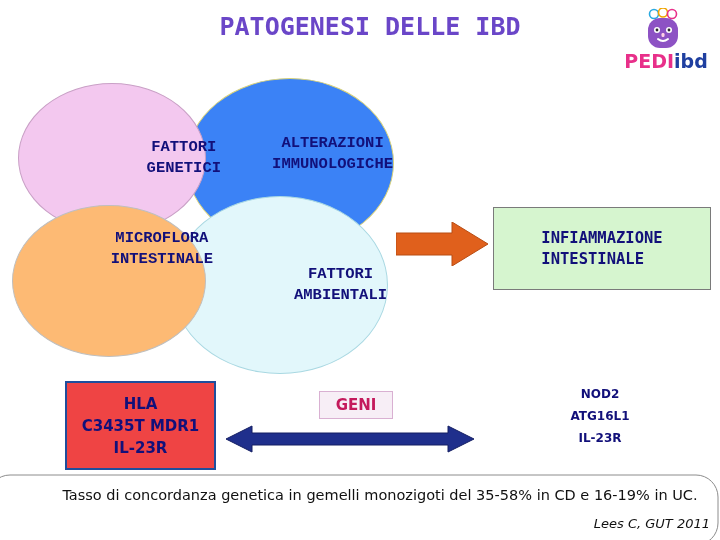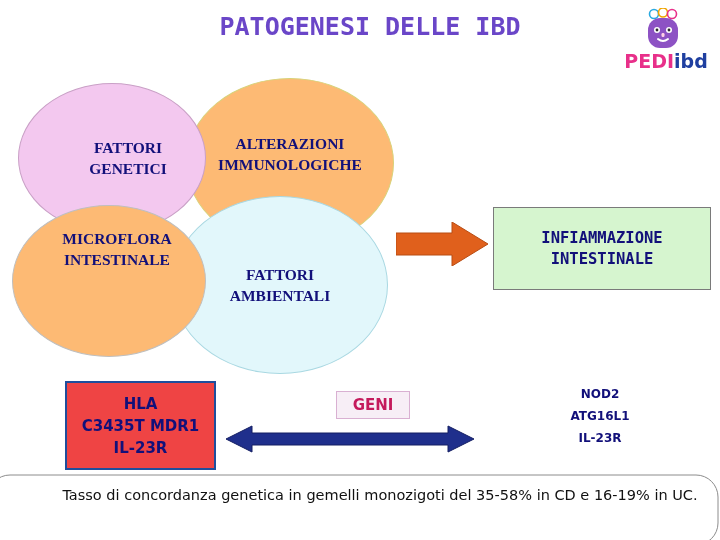--- a/index.html
+++ b/index.html
@@ -63,23 +63,23 @@
   }
   .logo-pedi { color: #e8308a; }
   .logo-ibd  { color: #1f3fa0; }
 
   
   .ellipse {
     position: absolute;
     border-radius: 50%;
     display: flex;
     align-items: center;
-    justify-content: center;
-    text-align: center;
-    font-family: Liberation Serif, serif;
+    justify-content: flex-end;
+    text-align: center;
+    font-family: Liberation Mono, monospace;
     font-size: 15.5px;
     font-weight: bold;
     color: #12107a;
     line-height: 21px;
     white-space: pre-line;
   }
   .ell-genetici {
     left: 18px;
     top: 83px;
     width: 186px;
@@ -88,21 +88,21 @@
     border: 1px solid #c9a0c6;
     z-index: 2;
   }
   .ell-genetici > span { transform: translate(16px, 0px); }
 
   .ell-immuno {
     left: 186px;
     top: 78px;
     width: 206px;
     height: 168px;
-    background: #fdba74;
+    background: #3b82f6;
     border: 1px solid #d8d27a;
     z-index: 1;
   }
   .ell-immuno > span { transform: translate(0px, -9px); }
 
   .ell-microflora {
     left: 12px;
     top: 205px;
     width: 192px;
     height: 150px;
@@ -128,21 +128,20 @@
     position: absolute;
     left: 493px;
     top: 207px;
     width: 216px;
     height: 81px;
     background: #d6f5cf;
     border: 1px solid #7a7a7a;
     display: flex;
     align-items: center;
     justify-content: center;
-    text-align: center;
     font-family: "DejaVu Sans Mono", monospace;
     font-size: 15.5px;
     font-weight: bold;
     color: #12107a;
     line-height: 21px;
     white-space: pre-line;
   }
 
   
   .orange-arrow {
@@ -183,21 +182,20 @@
     height: 26px;
     background: #f7eef6;
     border: 1px solid #d9b0d2;
     display: flex;
     align-items: center;
     justify-content: center;
     font-family: "DejaVu Sans", sans-serif;
     font-size: 15px;
     font-weight: bold;
     color: #c41a5c;
-    margin-left: 17px;
   }
 
   
   .dbl-arrow {
     position: absolute;
     left: 226px;
     top: 424px;
     width: 248px;
     height: 30px;
   }
@@ -318,14 +316,15 @@
 
   <div class="nod2-text">NOD2
 ATG16L1
 IL-23R</div>
 
   <svg class="bottom-shape" viewBox="0 0 720 67">
     <rect x="-12" y="2" width="730" height="70" rx="22" ry="22" fill="#ffffff" stroke="#8c8c8c" stroke-width="1"></rect>
   </svg>
 
   <div class="bottom-text">Tasso di concordanza genetica in gemelli monozigoti del 35-58% in CD e 16-19% in UC.</div>
+  <div class="credit">Lees C, GUT 2011</div>
 
 </div>
 
 </body></html>

